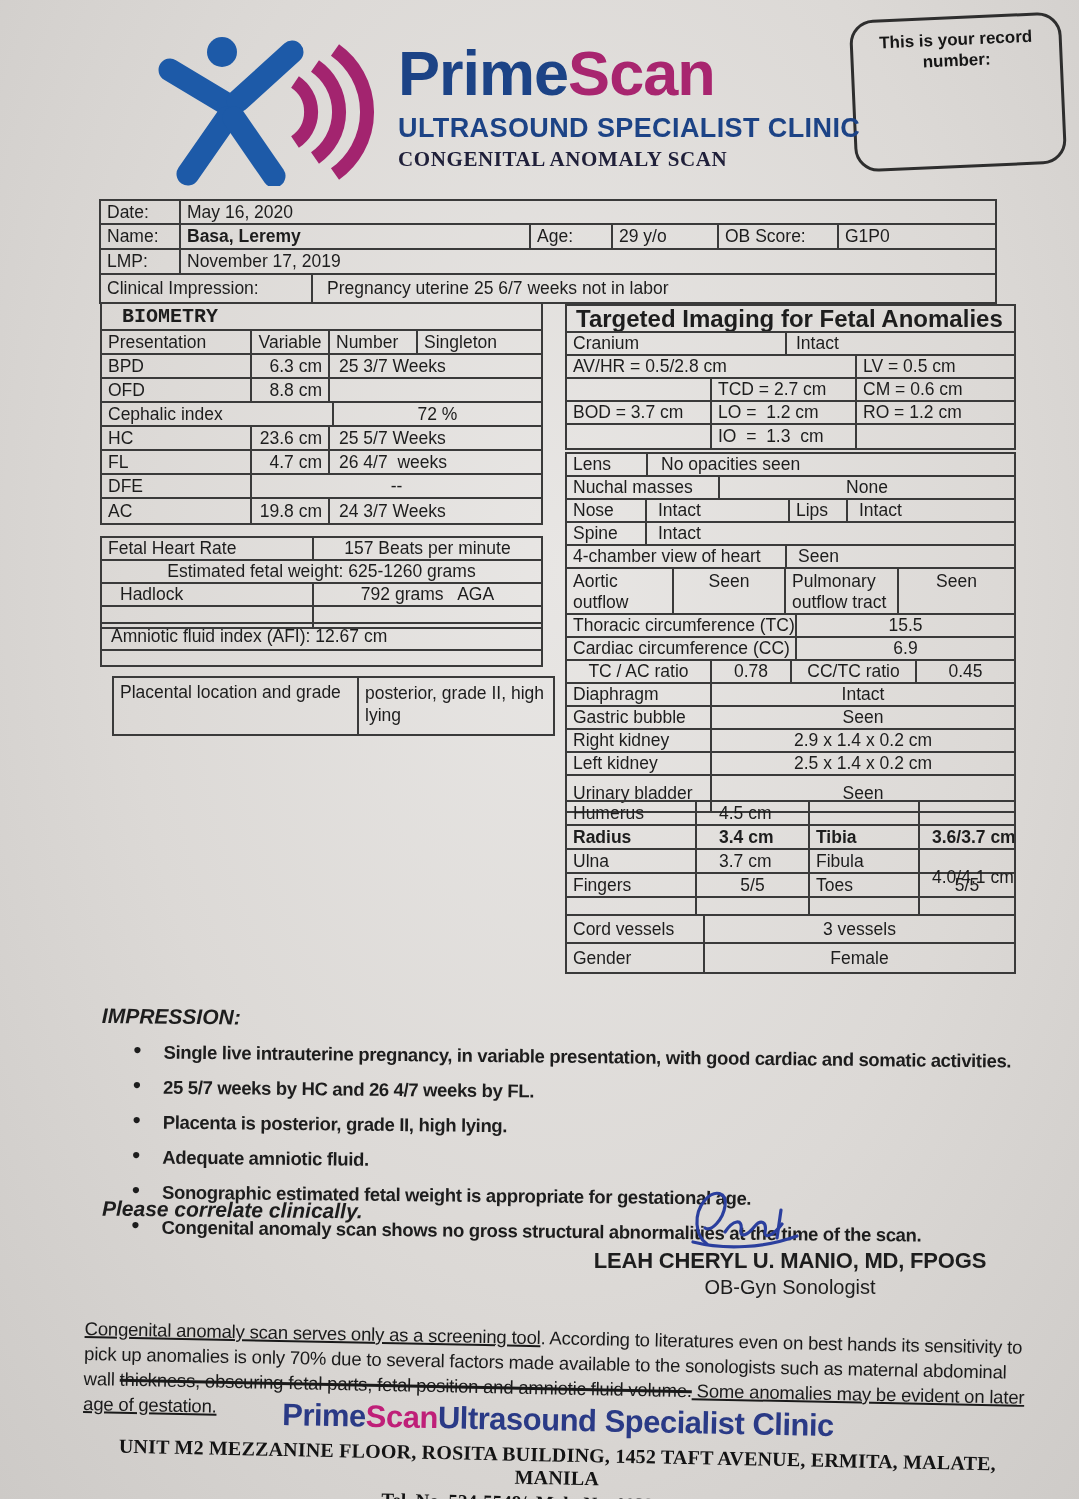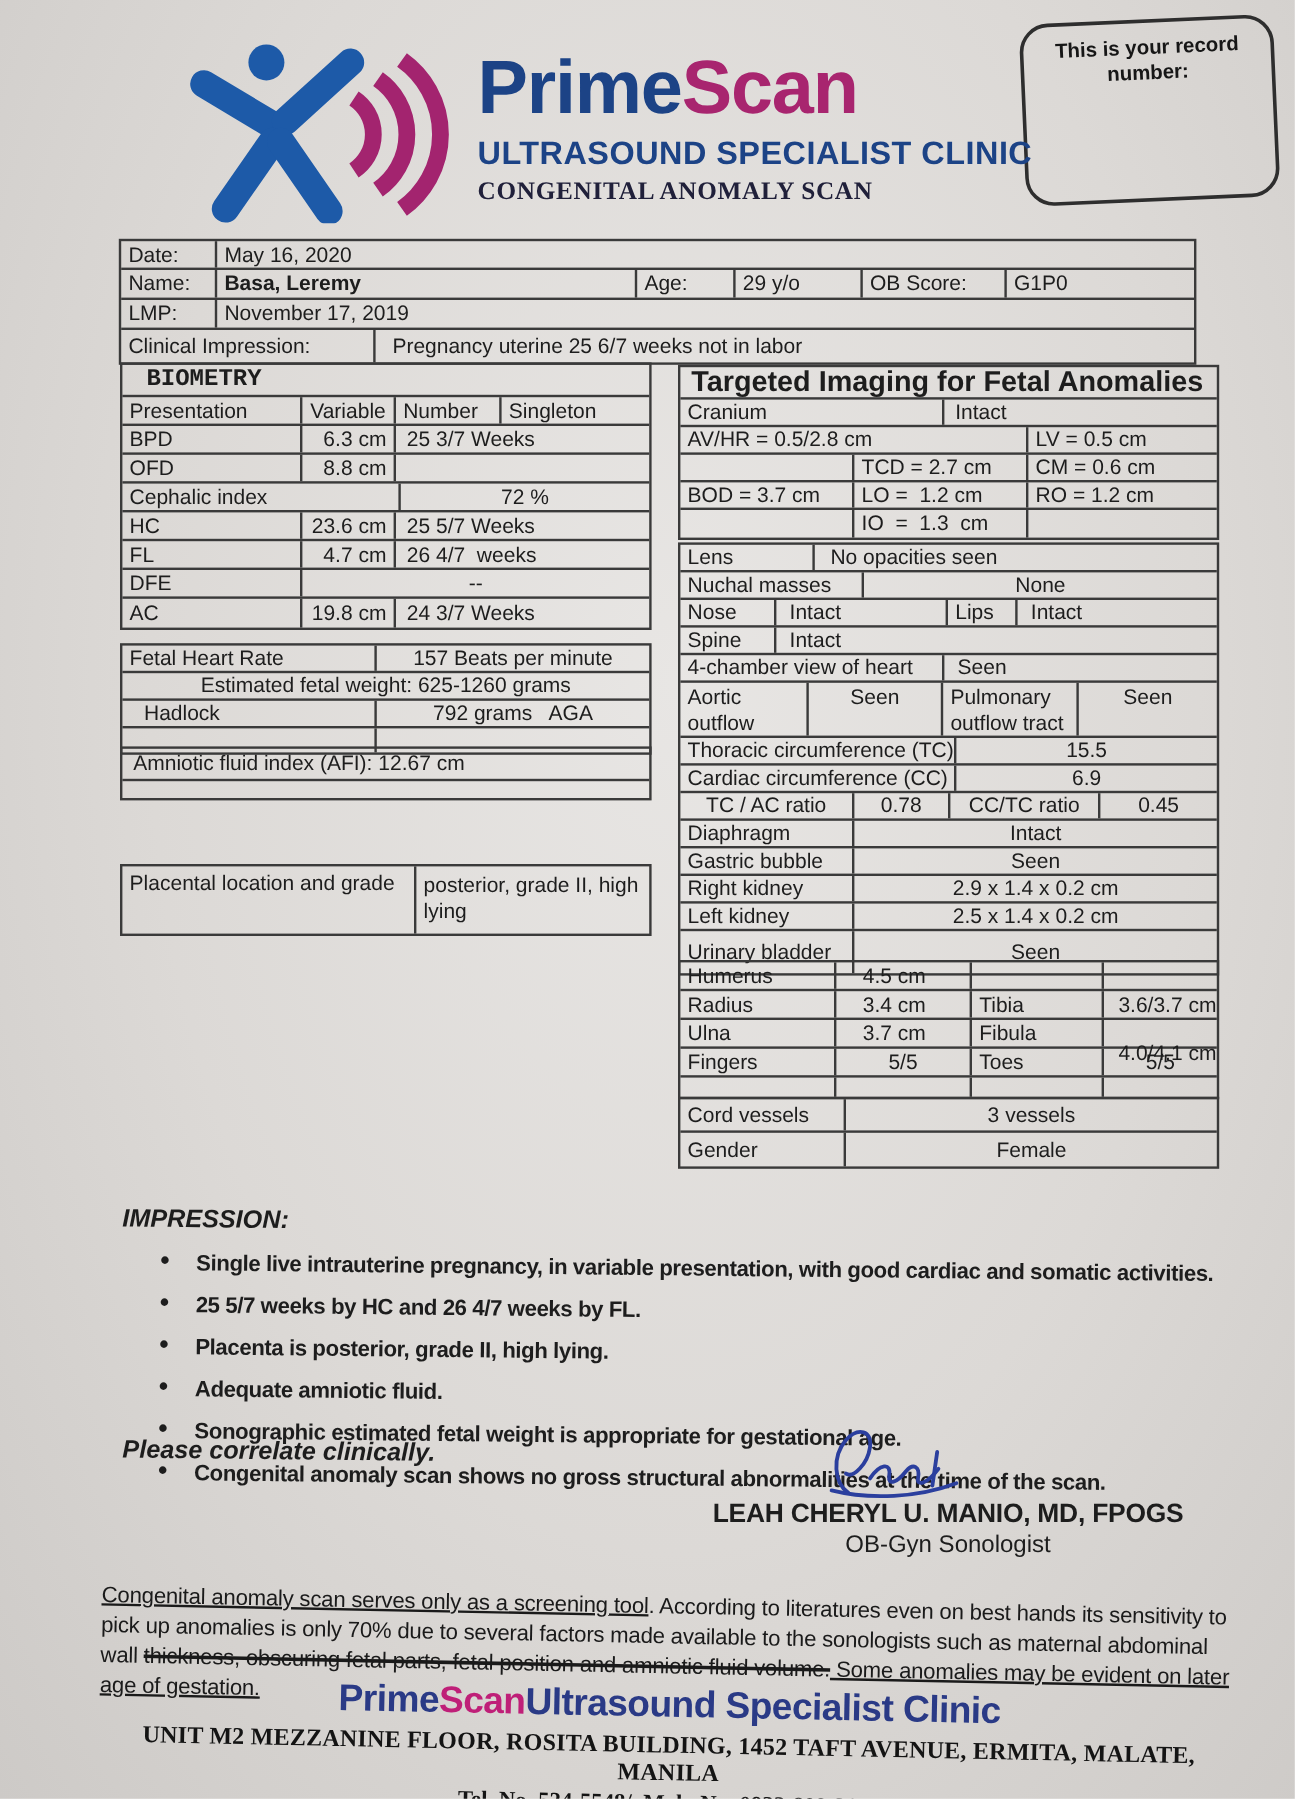--- a/index.html
+++ b/index.html
@@ -189,21 +189,21 @@
 
 <div class="abs tbox" style="left:100px;top:622px;width:443px;">
   <div class="trow" style="height:27px;">
     <div class="tcell grow" style="padding-left:9px;">Amniotic fluid index (AFI): 12.67 cm</div>
   </div>
   <div class="trow" style="height:14px;">
     <div class="tcell grow"></div>
   </div>
 </div>
 
-<div class="abs tbox" style="left:100px;top:676px;width:443px;margin-top:44px;">
+<div class="abs tbox" style="left:112px;top:676px;width:443px;">
   <div class="trow" style="height:56px;">
     <div class="tcell top" style="width:245px;padding-top:4px;">Placental location and grade</div>
     <div class="tcell top wrap grow" style="padding-top:4px;">posterior, grade II, high lying</div>
   </div>
 </div>
 
 <div class="abs tbox" style="left:565px;top:304px;width:451px;">
   <div class="trow" style="height:27px;">
     <div class="tcell grow bold" style="font-size:24px;padding-left:9px;">Targeted Imaging for Fetal Anomalies</div>
   </div>
@@ -227,21 +227,21 @@
   </div>
   <div class="trow" style="height:23px;">
     <div class="tcell" style="width:145px;"></div>
     <div class="tcell" style="width:145px;">IO &nbsp;= &nbsp;1.3 &nbsp;cm</div>
     <div class="tcell grow"></div>
   </div>
 </div>
 
 <div class="abs tbox" style="left:565px;top:452px;width:451px;">
   <div class="trow" style="height:23px;">
-    <div class="tcell" style="width:112px;">Lens</div>
+    <div class="tcell" style="width:81px;">Lens</div>
     <div class="tcell grow" style="padding-left:13px;">No opacities seen</div>
   </div>
   <div class="trow" style="height:23px;">
     <div class="tcell" style="width:153px;">Nuchal masses</div>
     <div class="tcell grow center">None</div>
   </div>
   <div class="trow" style="height:23px;">
     <div class="tcell" style="width:80px;">Nose</div>
     <div class="tcell" style="width:143px;padding-left:11px;">Intact</div>
     <div class="tcell" style="width:58px;">Lips</div>
@@ -297,21 +297,21 @@
   </div>
 </div>
 
 <div class="abs tbox" style="left:565px;top:800px;width:451px;">
   <div class="trow" style="height:24px;">
     <div class="tcell" style="width:130px;">Humerus</div>
     <div class="tcell" style="width:113px;padding-left:22px;">4.5 cm</div>
     <div class="tcell" style="width:110px;"></div>
     <div class="tcell grow"></div>
   </div>
-  <div class="trow" style="height:24px;">
+  <div class="trow" style="height:24px;font-weight:bold;">
     <div class="tcell" style="width:130px;">Radius</div>
     <div class="tcell" style="width:113px;padding-left:22px;">3.4 cm</div>
     <div class="tcell" style="width:110px;">Tibia</div>
     <div class="tcell grow" style="padding-left:12px;">3.6/3.7 cm</div>
   </div>
   <div class="trow" style="height:24px;">
     <div class="tcell" style="width:130px;">Ulna</div>
     <div class="tcell" style="width:113px;padding-left:22px;">3.7 cm</div>
     <div class="tcell" style="width:110px;">Fibula</div>
     <div class="tcell grow" style="padding-left:12px;margin-top:32px;">4.0/4.1 cm</div>

